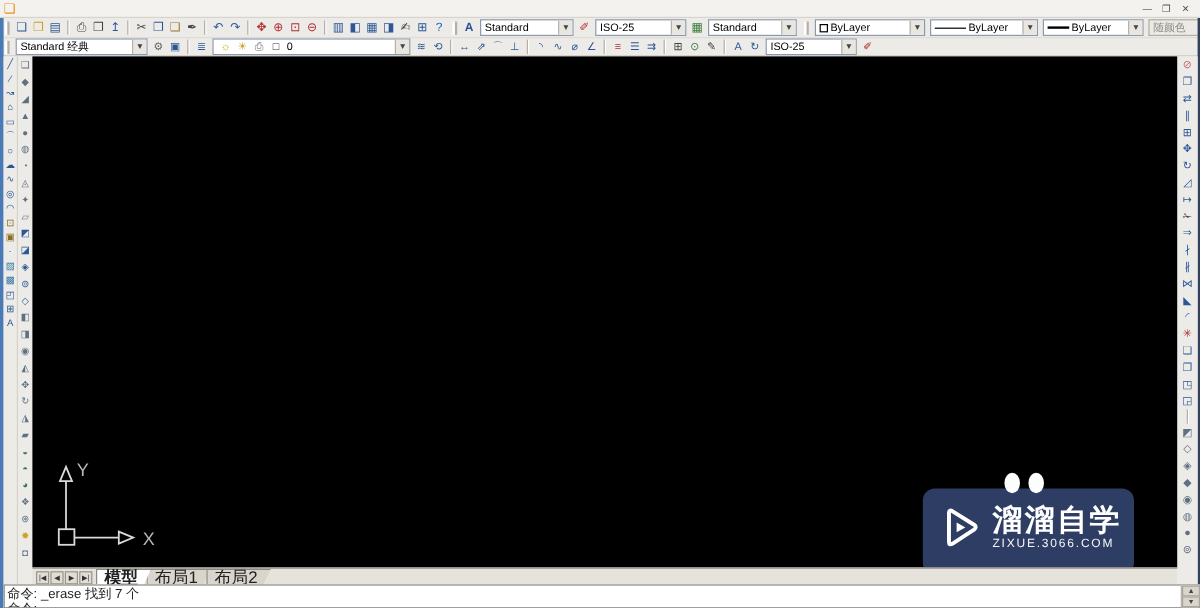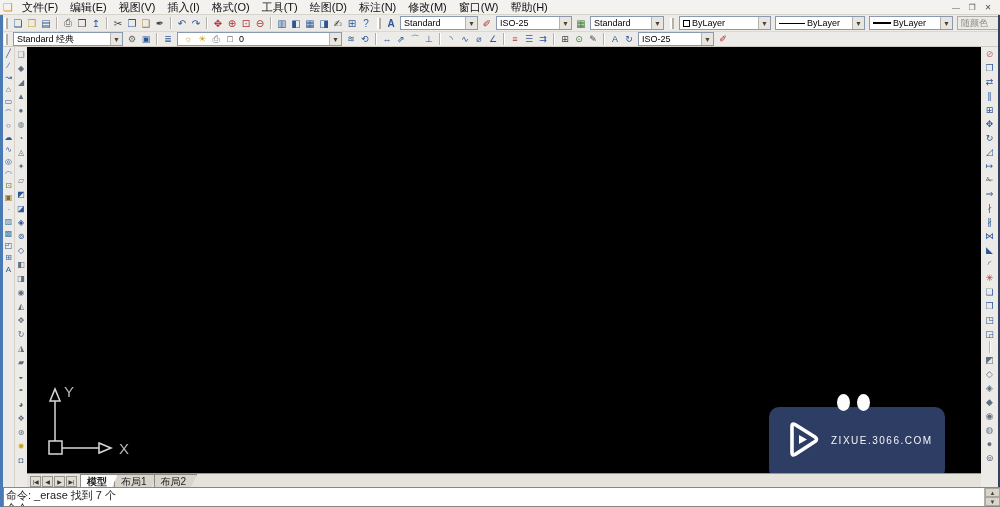--- a/index.html
+++ b/index.html
@@ -61,53 +61,40 @@
   #watermark .dot.d1 { left:68px; } #watermark .dot.d2 { left:88px; }
   #wmtext { margin-left:8px; color:#fff; }
   #wmtitle { font-size:25px; font-weight:bold; letter-spacing:2px; line-height:27px; white-space:nowrap; }
   #wmurl { font-size:10px; letter-spacing:1.5px; opacity:.95; text-transform:uppercase; }
 
   
   #tabstrip { position:absolute; left:27px; right:19px; bottom:20px; height:14px; background:#e6e3dc;
     display:flex; align-items:flex-end; border-top:1px solid #9a968e; }
   #tabnav { display:flex; align-items:center; gap:1px; padding:0 3px; }
   #tabnav .ticon { width:11px; height:11px; font-size:6px; background:#e0ddd5; border:1px solid #9a968e; color:#333; }
-  .tab { height:13px; line-height:13px; font-size:10px; padding:0 10px 0 6px; color:#222;
+  .tab { height:13px; line-height:13px; font-size:14px; padding:0 10px 0 6px; color:#222;
     background:#d9d5cc; border:1px solid #8e8a82; border-bottom:none; margin-right:-4px;
     clip-path:polygon(0 0,100% 0,calc(100% - 6px) 100%,0 100%); cursor:default; white-space:nowrap; }
   .tab.active { background:#ffffff; font-weight:bold; z-index:2; }
 
   
   #cmdwin { position:absolute; left:3px; right:0; bottom:0; height:20px; background:#fff;
     border:1px solid #8a8populous? } 
   #cmdwin { border:1px solid #8a877f; }
   #cmdtext { position:absolute; left:2px; top:1px; right:16px; bottom:0; overflow:hidden;
     font-size:11px; color:#222; line-height:13px; white-space:pre; }
   #cmdsb { position:absolute; right:0; top:0; width:15px; height:100%; background:#e4e1da;
     border-left:1px solid #b6b2aa; display:flex; flex-direction:column; justify-content:space-between; }
   #cmdsb .ticon { width:15px; height:9px; font-size:6px; color:#444; background:#d9d5cc; border:1px solid #aaa69e; }
 </style>
 </head>
 <body>
 
 <div id="menubar">
   <span class="appicon">❏</span>
-  <span style="display:flex;">
-      <span class="mitem">文件(F)</span>
-      <span class="mitem">编辑(E)</span>
-      <span class="mitem">视图(V)</span>
-      <span class="mitem">插入(I)</span>
-      <span class="mitem">格式(O)</span>
-      <span class="mitem">工具(T)</span>
-      <span class="mitem">绘图(D)</span>
-      <span class="mitem">标注(N)</span>
-      <span class="mitem">修改(M)</span>
-      <span class="mitem">窗口(W)</span>
-      <span class="mitem">帮助(H)</span>
-    </span>
   <span id="wincontrols">
       <span class="ticon" style="color: rgb(85, 85, 85);">—</span>
       <span class="ticon" style="color: rgb(85, 85, 85);">❐</span>
       <span class="ticon" style="color: rgb(85, 85, 85);">✕</span>
     </span>
 </div>
 
 <div id="tbrow1" class="tbrow">
   <span class="grip"></span>
   <span style="display:flex;align-items:center;">
@@ -352,20 +339,21 @@
   </svg>
 
   <div id="watermark">
     <span class="dot d1"></span>
     <span class="dot d2"></span>
     <svg width="44" height="44" viewBox="0 0 44 44">
       <path d="M13 8 Q13 5 16 6.5 L36 19 Q39 21 36 23.5 L16 36.5 Q13 38 13 35 Z" fill="none" stroke="#ffffff" stroke-width="3.6" stroke-linejoin="round"></path>
       <path d="M20 17 L28 21.5 L20 26 Z" fill="#ffffff"></path>
     </svg>
     <span id="wmtext">
+      <div id="wmtitle">溜溜自学</div>
       <div id="wmurl">zixue.3066.com</div>
     </span>
   </div>
 </div>
 
 <div id="tabstrip">
   <span id="tabnav">
       <span class="ticon" style="color: rgb(51, 51, 51);">|◀</span>
       <span class="ticon" style="color: rgb(51, 51, 51);">◀</span>
       <span class="ticon" style="color: rgb(51, 51, 51);">▶</span>

